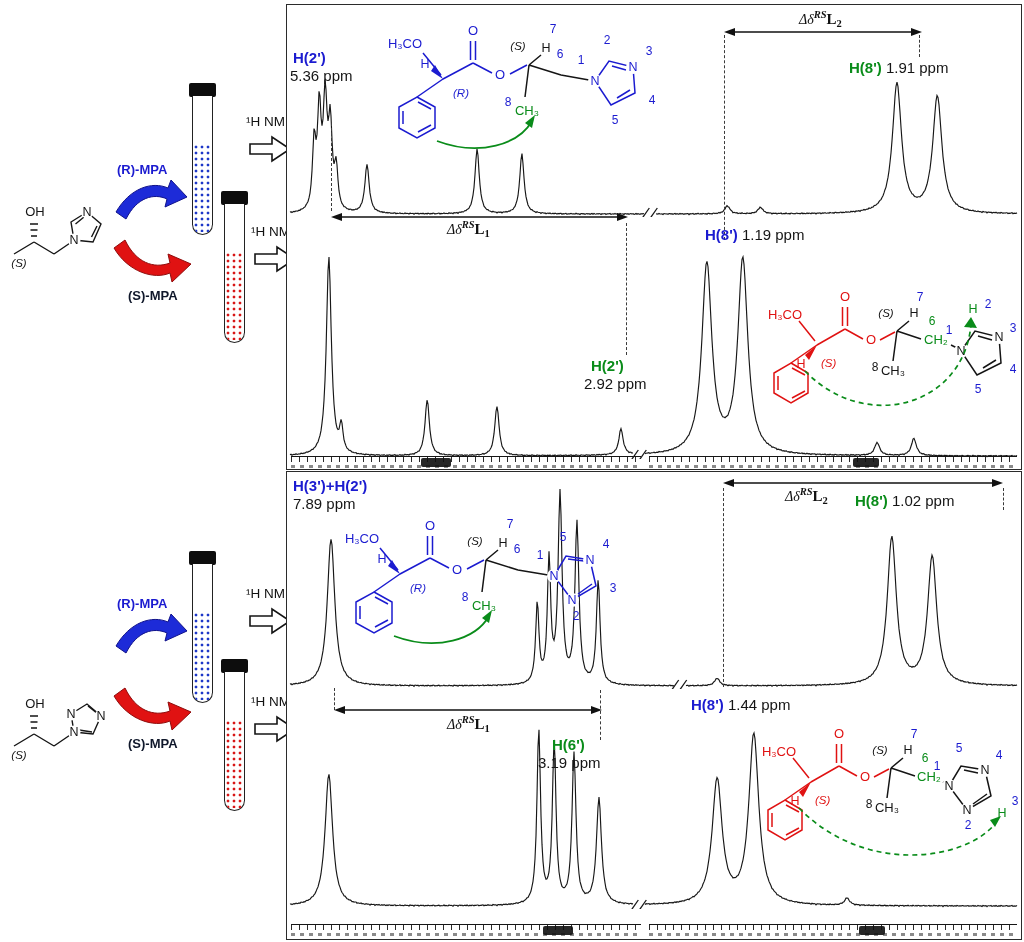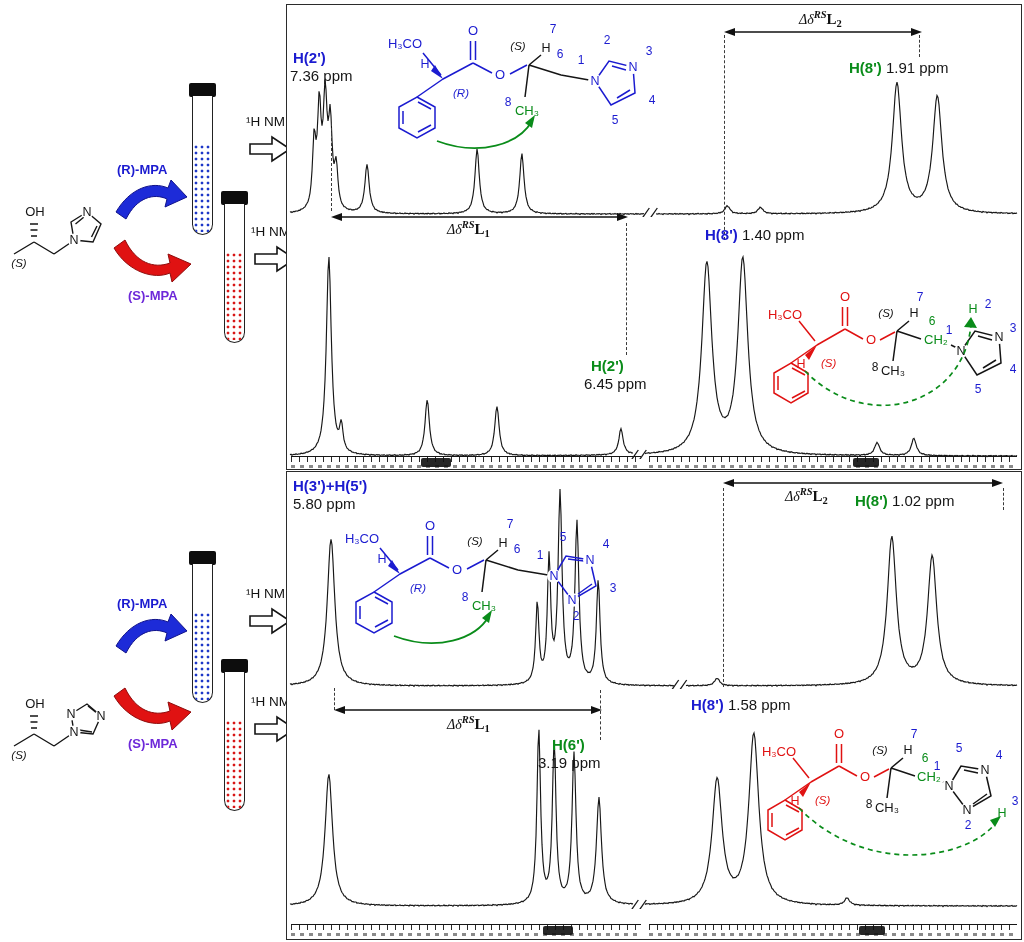--- a/index.html
+++ b/index.html
@@ -1,21 +1,21 @@
 <!DOCTYPE html>
 <html><head>
 <meta charset="utf-8">
 <style>
   body{margin:0}
   .page{position:relative;width:1024px;height:942px;background:#fff;font-family:"Liberation Sans",sans-serif;color:#151515;overflow:hidden}
   .abs{position:absolute}
   .panel{position:absolute;background:#fff;border:1.6px solid #2b2b2b}
   .plbl{position:absolute;font-size:15px;white-space:nowrap}
   .b{font-weight:700}
-  .blu{color:#1b1bd0}.grn{color:#0a8c1a}.red{color:#6d28d9}.blk{color:#151515}
+  .blu{color:#1b1bd0}.grn{color:#0a8c1a}.red{color:#0f172a}.blk{color:#151515}
   .vd{position:absolute;width:0;border-left:1.6px dashed #3a3a3a}
   .dd{position:absolute;white-space:nowrap;font-family:"Liberation Serif",serif;font-size:14px;color:#111}
   .dd .g{font-style:italic}
   .dd sup{font-size:10.5px;font-weight:700;font-style:italic}
   .dd .L{font-weight:700;font-size:15px}
   .dd sub{font-size:10.5px;font-weight:700}
   .axis{position:absolute;height:12px;border-top:1.7px solid #161616;
     background-image:repeating-linear-gradient(90deg,#2a2a2a 0 1px,transparent 1px 8px),repeating-linear-gradient(90deg,#8a8a8a 0 4px,transparent 4px 9px);
     background-size:100% 5px,100% 3px;background-position:0 0,0 8px;background-repeat:no-repeat,no-repeat}
   .blob{position:absolute;height:9px;background:#101010;border-radius:2px;opacity:.9}
@@ -155,25 +155,25 @@
     <div class="dd" style="left:512px;top:4px"><span class="g">Δδ</span><sup>RS</sup><span class="L">L</span><sub>2</sub></div>
 
     <svg class="abs" style="left:44px;top:206px" width="297" height="12" viewBox="0 0 297 12">
       <line x1="4" y1="6" x2="293" y2="6" stroke="#111" stroke-width="1.4"></line>
       <polygon points="0,6 11,2 11,10" fill="#111"></polygon>
         <polygon points="297,6 286,2 286,10" fill="#111"></polygon>
     </svg>
     <div class="dd" style="left:160px;top:214px"><span class="g">Δδ</span><sup>RS</sup><span class="L">L</span><sub>1</sub></div>
 
     <div class="plbl b blu" style="left:6px;top:44px">H(2')</div>
-    <div class="plbl blk" style="left:3px;top:62px">7.36 ppm</div>
+    <div class="plbl blk" style="left:3px;top:62px">5.36 ppm</div>
     <div class="plbl" style="left:562px;top:54px"><span class="b grn">H(8')</span> <span class="blk">1.91 ppm</span></div>
-    <div class="plbl" style="left:418px;top:221px"><span class="b blu">H(8')</span> <span class="blk">1.40 ppm</span></div>
+    <div class="plbl" style="left:418px;top:221px"><span class="b blu">H(8')</span> <span class="blk">1.19 ppm</span></div>
     <div class="plbl b grn" style="left:304px;top:352px">H(2')</div>
-    <div class="plbl blk" style="left:297px;top:370px">6.45 ppm</div>
+    <div class="plbl blk" style="left:297px;top:370px">2.92 ppm</div>
 
     <svg class="abs" style="left:88px;top:12px" width="300" height="140" viewBox="0 0 300 140">
       <g stroke="#1b1bd0" stroke-width="1.5" fill="none">
         <polygon points="42,80 60,90 60,111 42,121 24,111 24,90"></polygon>
         <path d="M43,85 L56,92 M56,108 L43,115 M28,107 L28,94"></path>
         <path d="M42,80 L68,62 M48,36 L66,58 M68,62 L98,46 M95.5,24 L95.5,43 M100.5,24 L100.5,43 M98,46 L117,56 M135,57 L152,48"></path>
       </g>
       <polygon points="68,62 56,54 60,48" fill="#1b1bd0"></polygon>
       <g stroke="#151515" stroke-width="1.5" fill="none">
         <path d="M154,48 L166,38 M154,48 L150,80 M154,48 L186,58 M186,58 L214,63"></path>
@@ -275,24 +275,24 @@
     </svg>
     <div class="dd" style="left:498px;top:14px"><span class="g">Δδ</span><sup>RS</sup><span class="L">L</span><sub>2</sub></div>
 
     <svg class="abs" style="left:47px;top:232px" width="268" height="12" viewBox="0 0 268 12">
       <line x1="4" y1="6" x2="264" y2="6" stroke="#111" stroke-width="1.4"></line>
       <polygon points="0,6 11,2 11,10" fill="#111"></polygon>
         <polygon points="268,6 257,2 257,10" fill="#111"></polygon>
     </svg>
     <div class="dd" style="left:160px;top:242px"><span class="g">Δδ</span><sup>RS</sup><span class="L">L</span><sub>1</sub></div>
 
-    <div class="plbl b blu" style="left:6px;top:5px">H(3')+H(5')</div>
-    <div class="plbl blk" style="left:6px;top:23px">5.80 ppm</div>
+    <div class="plbl b blu" style="left:6px;top:5px">H(3')+H(2')</div>
+    <div class="plbl blk" style="left:6px;top:23px">7.89 ppm</div>
     <div class="plbl" style="left:568px;top:20px"><span class="b grn">H(8')</span> <span class="blk">1.02 ppm</span></div>
-    <div class="plbl" style="left:404px;top:224px"><span class="b blu">H(8')</span> <span class="blk">1.58 ppm</span></div>
+    <div class="plbl" style="left:404px;top:224px"><span class="b blu">H(8')</span> <span class="blk">1.44 ppm</span></div>
     <div class="plbl b grn" style="left:265px;top:264px">H(6')</div>
     <div class="plbl blk" style="left:251px;top:282px">3.19 ppm</div>
 
     <svg class="abs" style="left:45px;top:40px" width="310" height="150" viewBox="0 0 310 150">
       <g stroke="#1b1bd0" stroke-width="1.5" fill="none">
         <polygon points="42,80 60,90 60,111 42,121 24,111 24,90"></polygon>
         <path d="M43,85 L56,92 M56,108 L43,115 M28,107 L28,94"></path>
         <path d="M42,80 L68,62 M48,36 L66,58 M68,62 L98,46 M95.5,24 L95.5,43 M100.5,24 L100.5,43 M98,46 L117,56 M135,57 L152,48"></path>
       </g>
       <polygon points="68,62 56,54 60,48" fill="#1b1bd0"></polygon>

